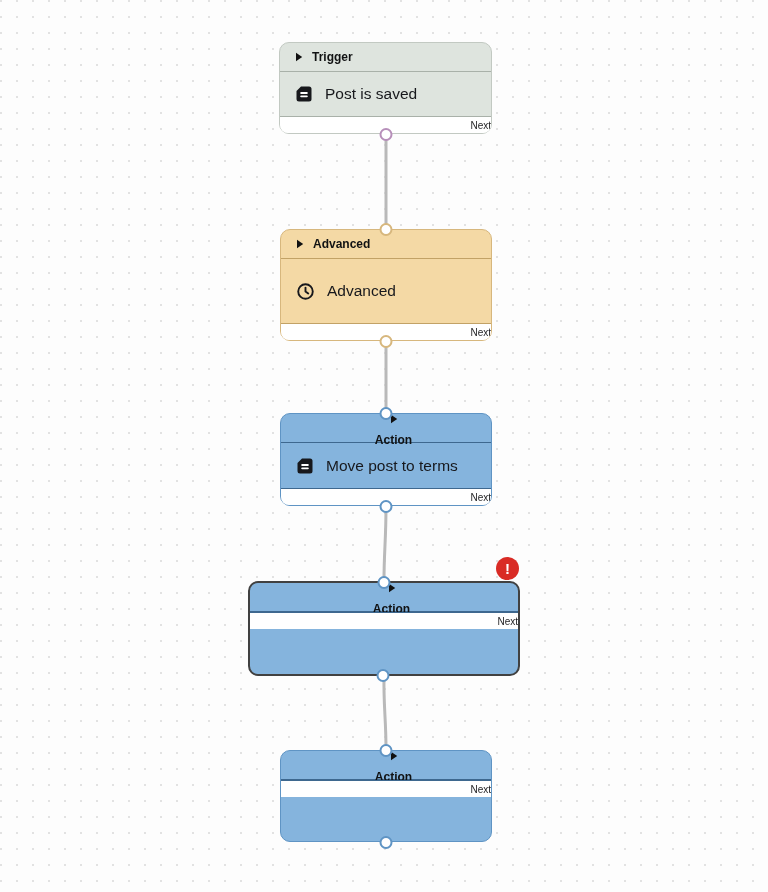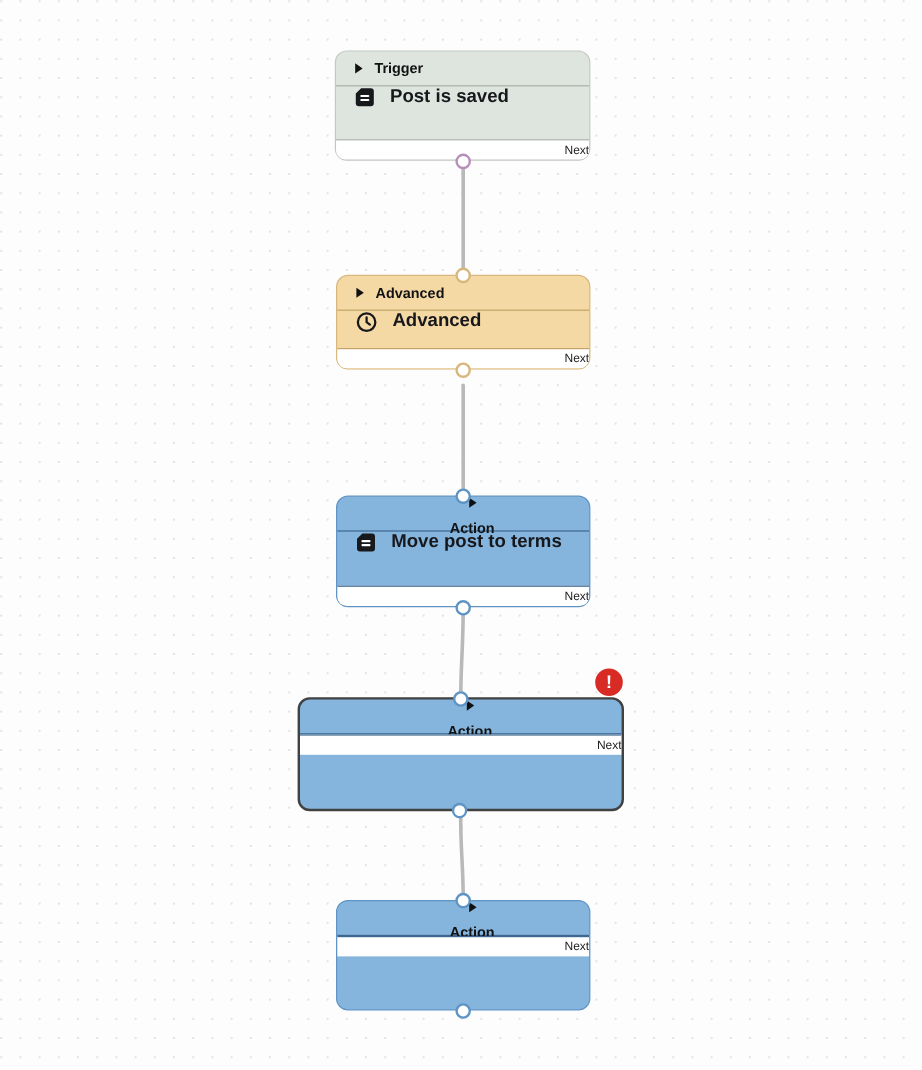--- a/index.html
+++ b/index.html
@@ -45,25 +45,26 @@
     gap: 9px;
     padding-left: 15px;
     font-size: 12px;
     font-weight: 700;
     color: #111213;
     border-bottom: 1px solid;
   }
   .node-body {
     flex: 1 1 auto;
     display: flex;
+    align-items: center;
     gap: 12px;
     padding-left: 15px;
     padding-right: 8px;
     font-size: 15.5px;
-    font-weight: 700;
+    font-weight: 400;
     color: #17181c;
     white-space: nowrap;
   }
   .node-body .icon { display: flex; flex: 0 0 auto; }
   .node-footer {
     flex: 0 0 16px;
     height: 16px;
     background: #ffffff;
     border-top: 1px solid;
     display: flex;
@@ -153,21 +154,21 @@
         </span>
         <span>Post is saved</span>
       </div>
       <div class="node-footer">
         <span>Next</span>
       </div>
     </div>
     <span class="handle handle--bottom handle--purple"></span>
   </div>
 
-  <div class="node node--advanced" style="left:280px; top:229px; width:212px; height:79px;">
+  <div class="node node--advanced" style="left:280px; top:229px; width:212px; height:112px;">
     <div class="node-inner">
       <div class="node-header">
         <span class="collapse-icon">
           <svg width="8" height="10" viewBox="0 0 8 10">
               <path d="M1 0.8 L7.2 5 L1 9.2 Z" fill="#111"></path>
             </svg>
         </span>
         <span>Advanced</span>
       </div>
       <div class="node-body">

